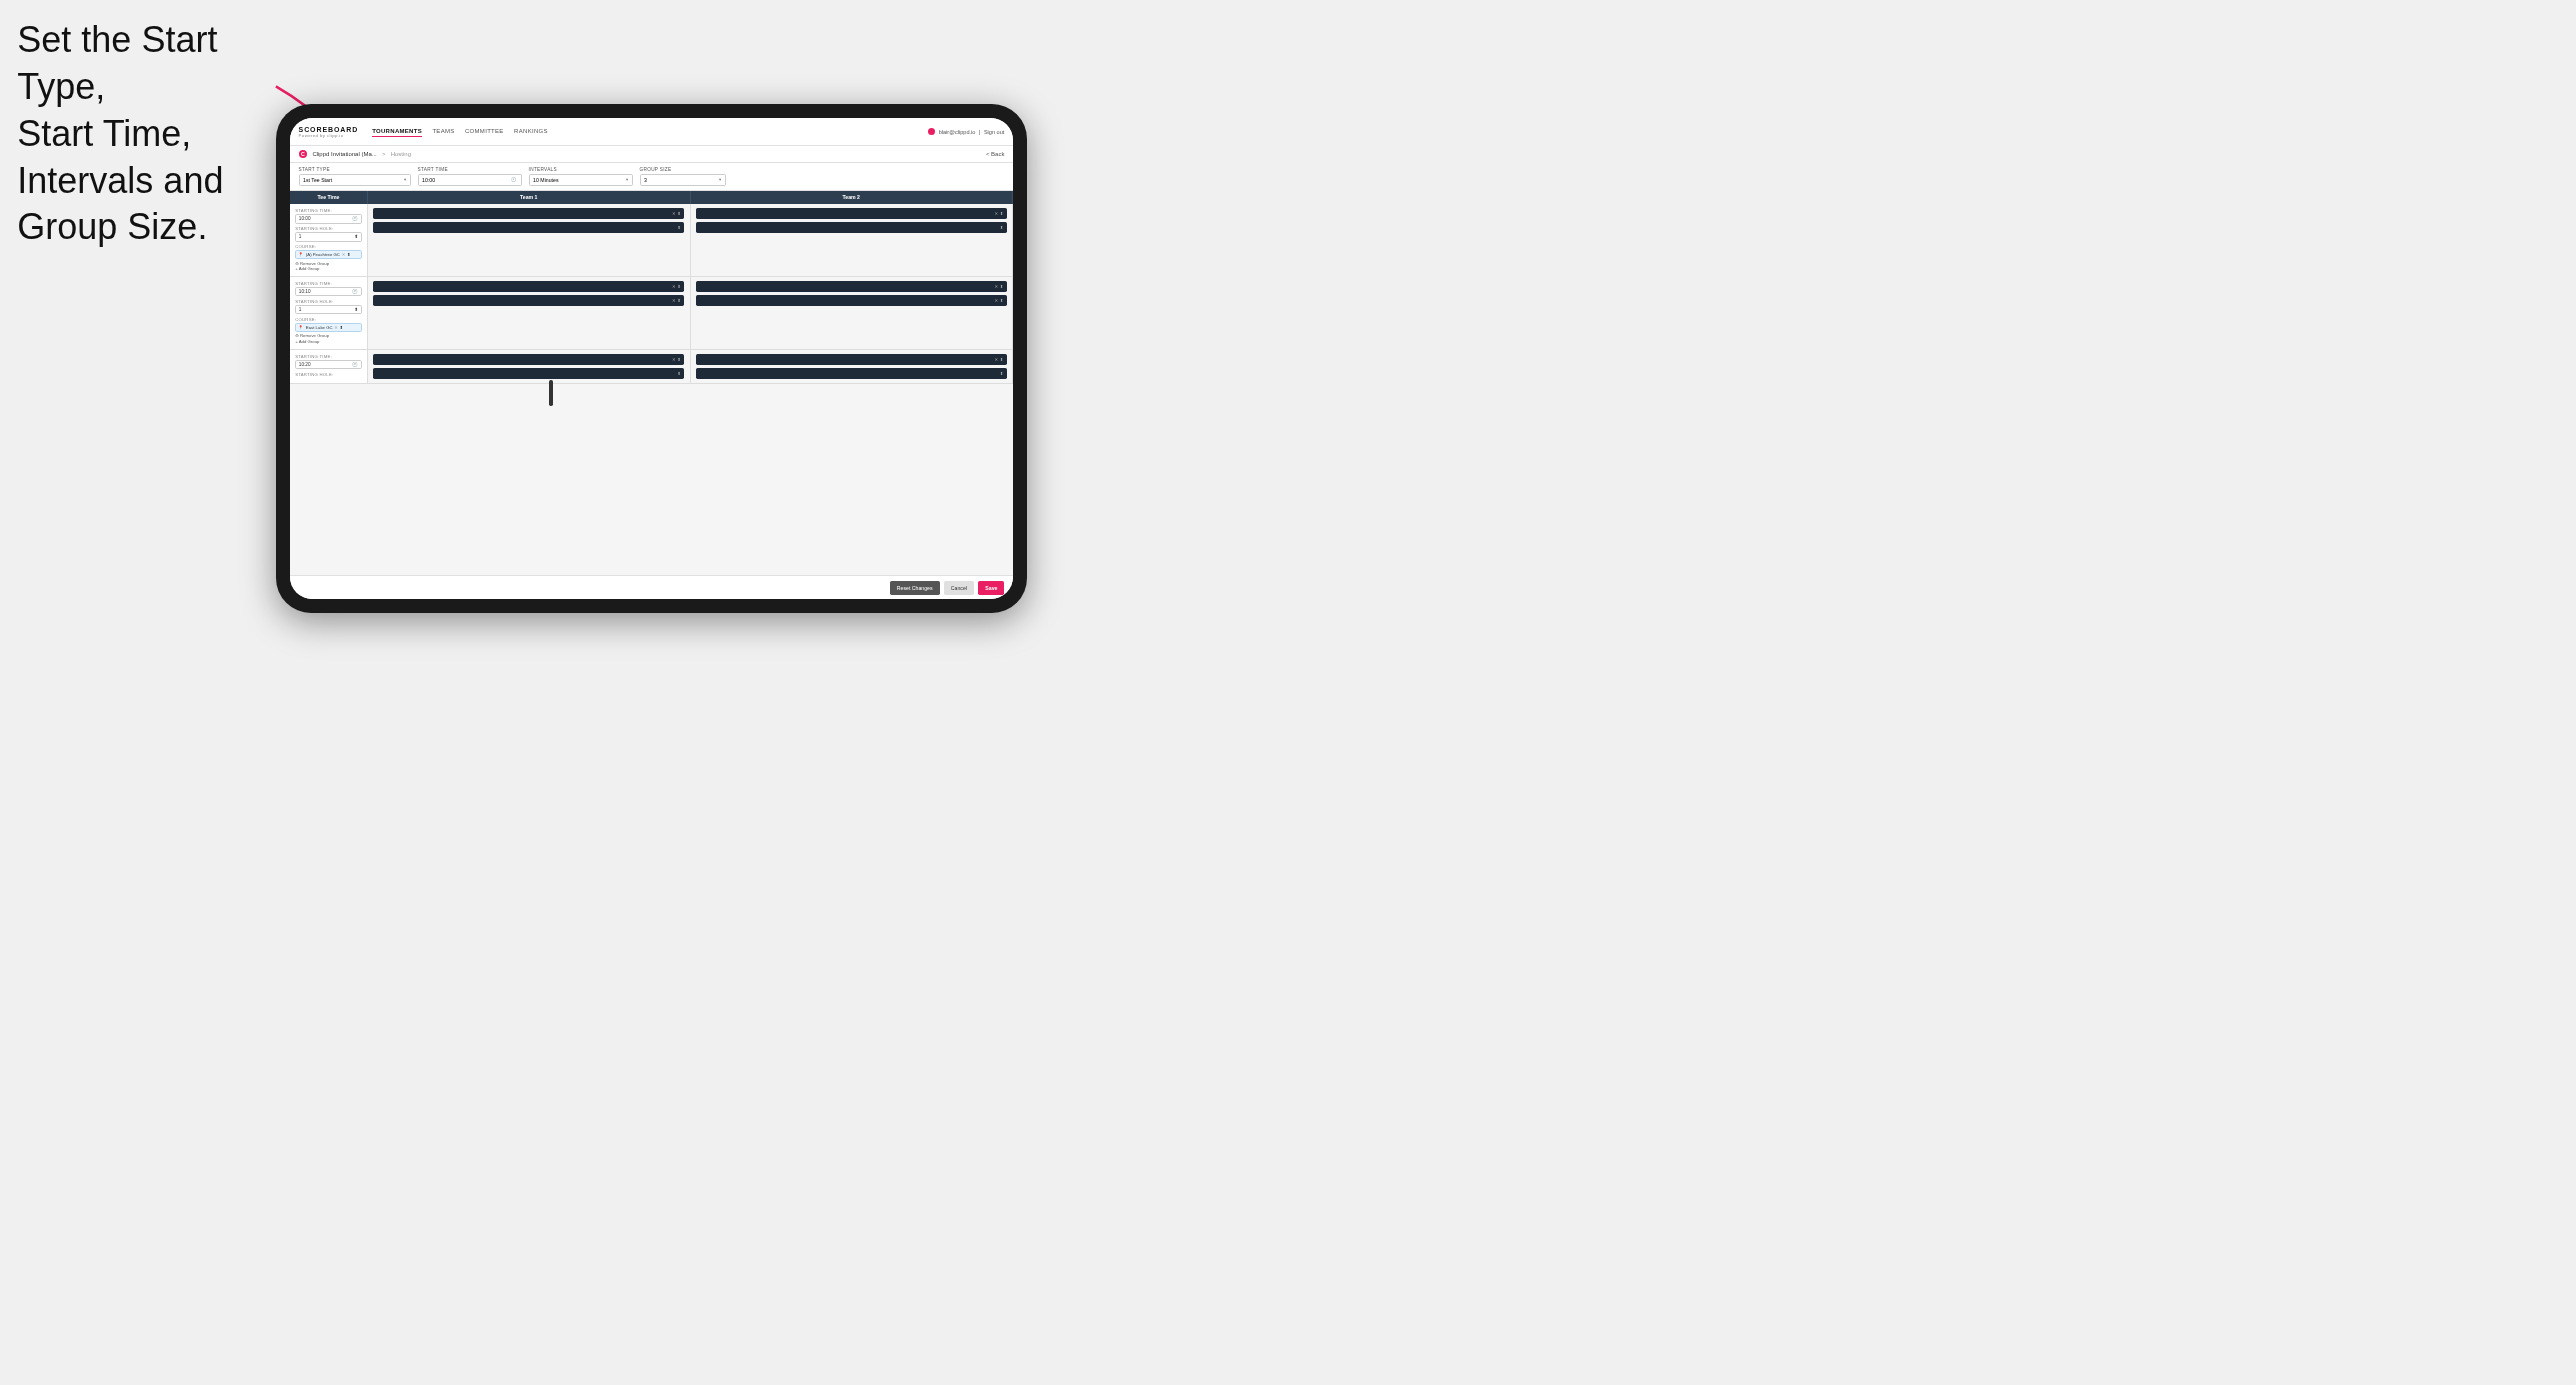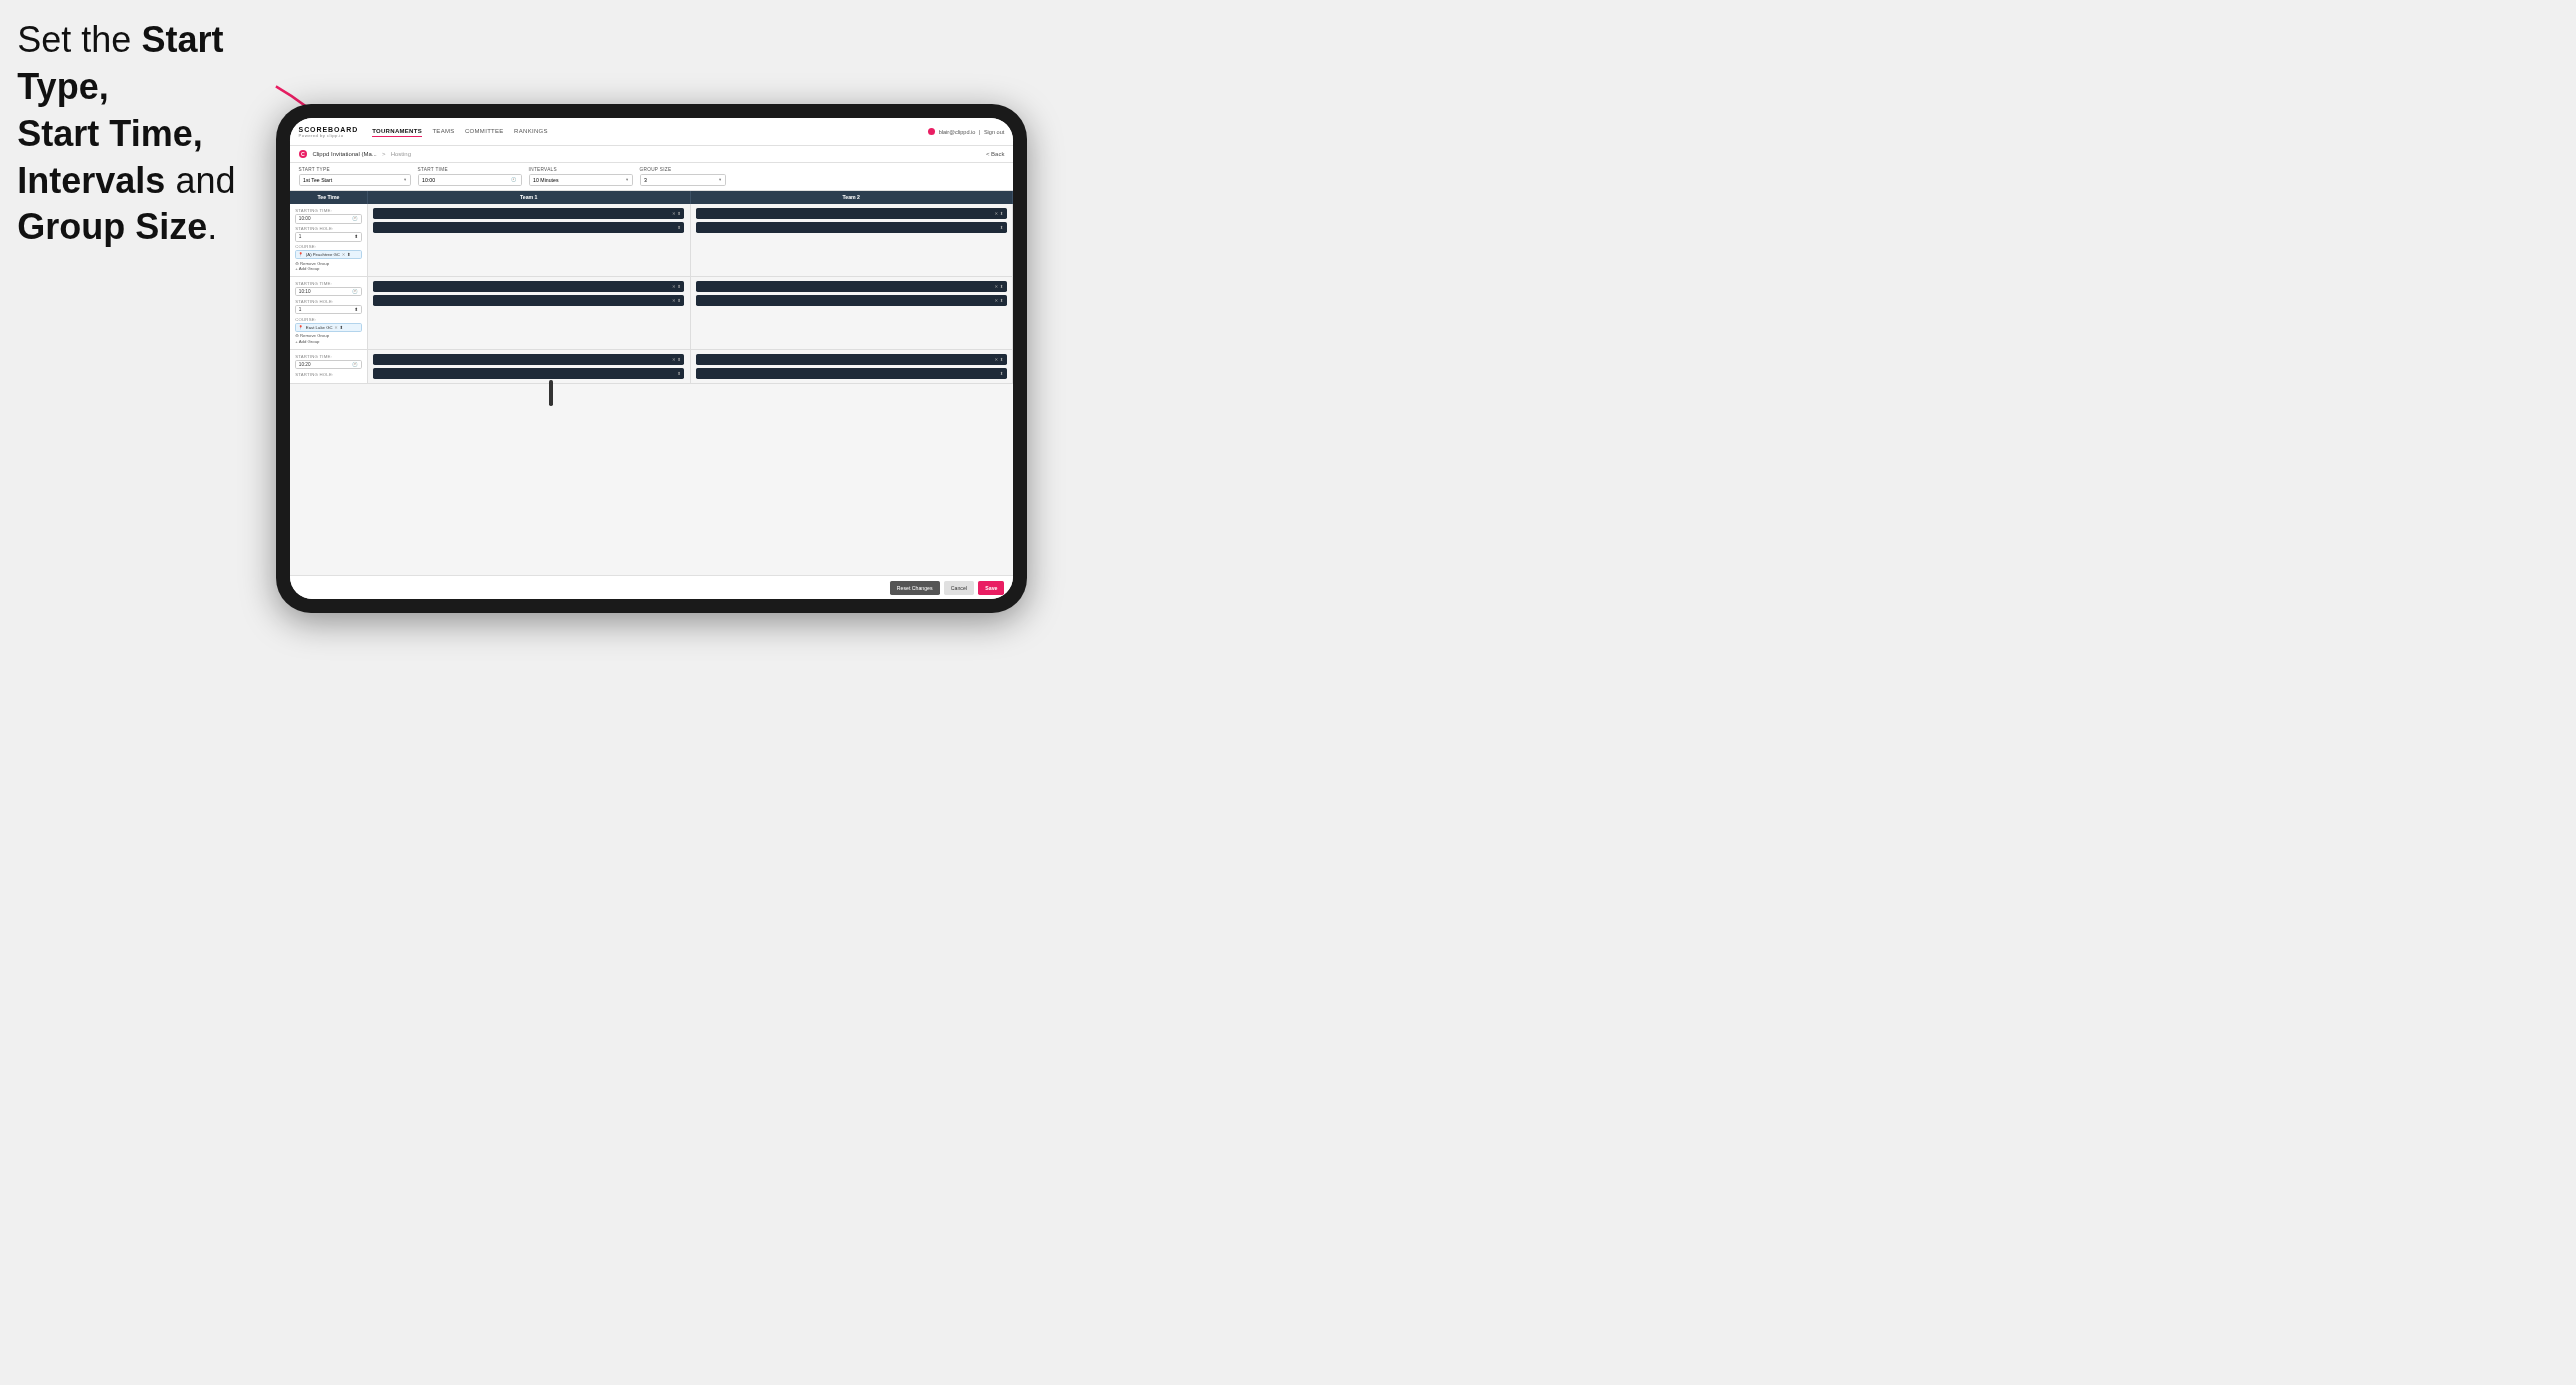--- a/index.html
+++ b/index.html
@@ -16,21 +16,21 @@
     .annotation {
       position: absolute;
       top: 17.3px;
       left: 17.3px;
       font-size: 36px;
       line-height: 1.3;
       color: #111;
       width: 268px;
     }
     .annotation strong {
-      font-weight: 700;
+      font-weight: 400;
     }
 
     
     .arrow-container {
       position: absolute;
       top: 69px;
       left: 250px;
       width: 190px;
       height: 173px;
       pointer-events: none;

